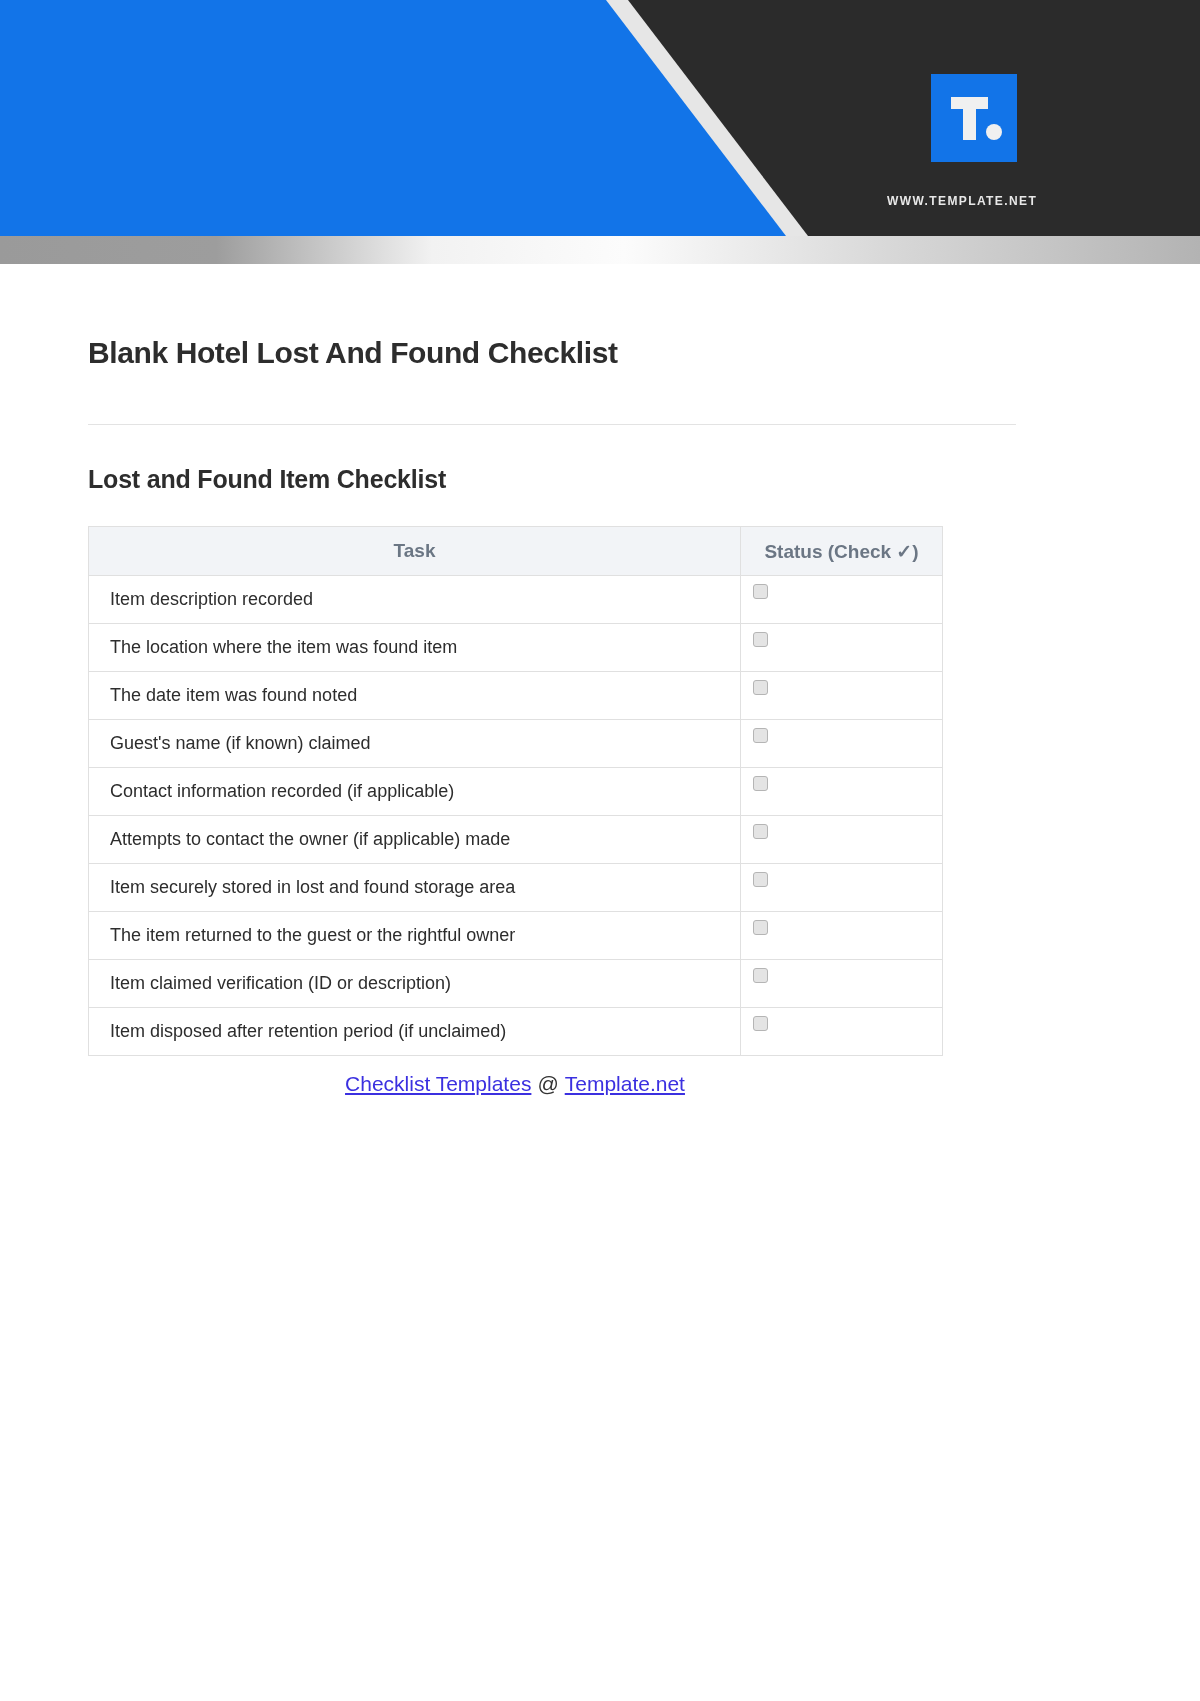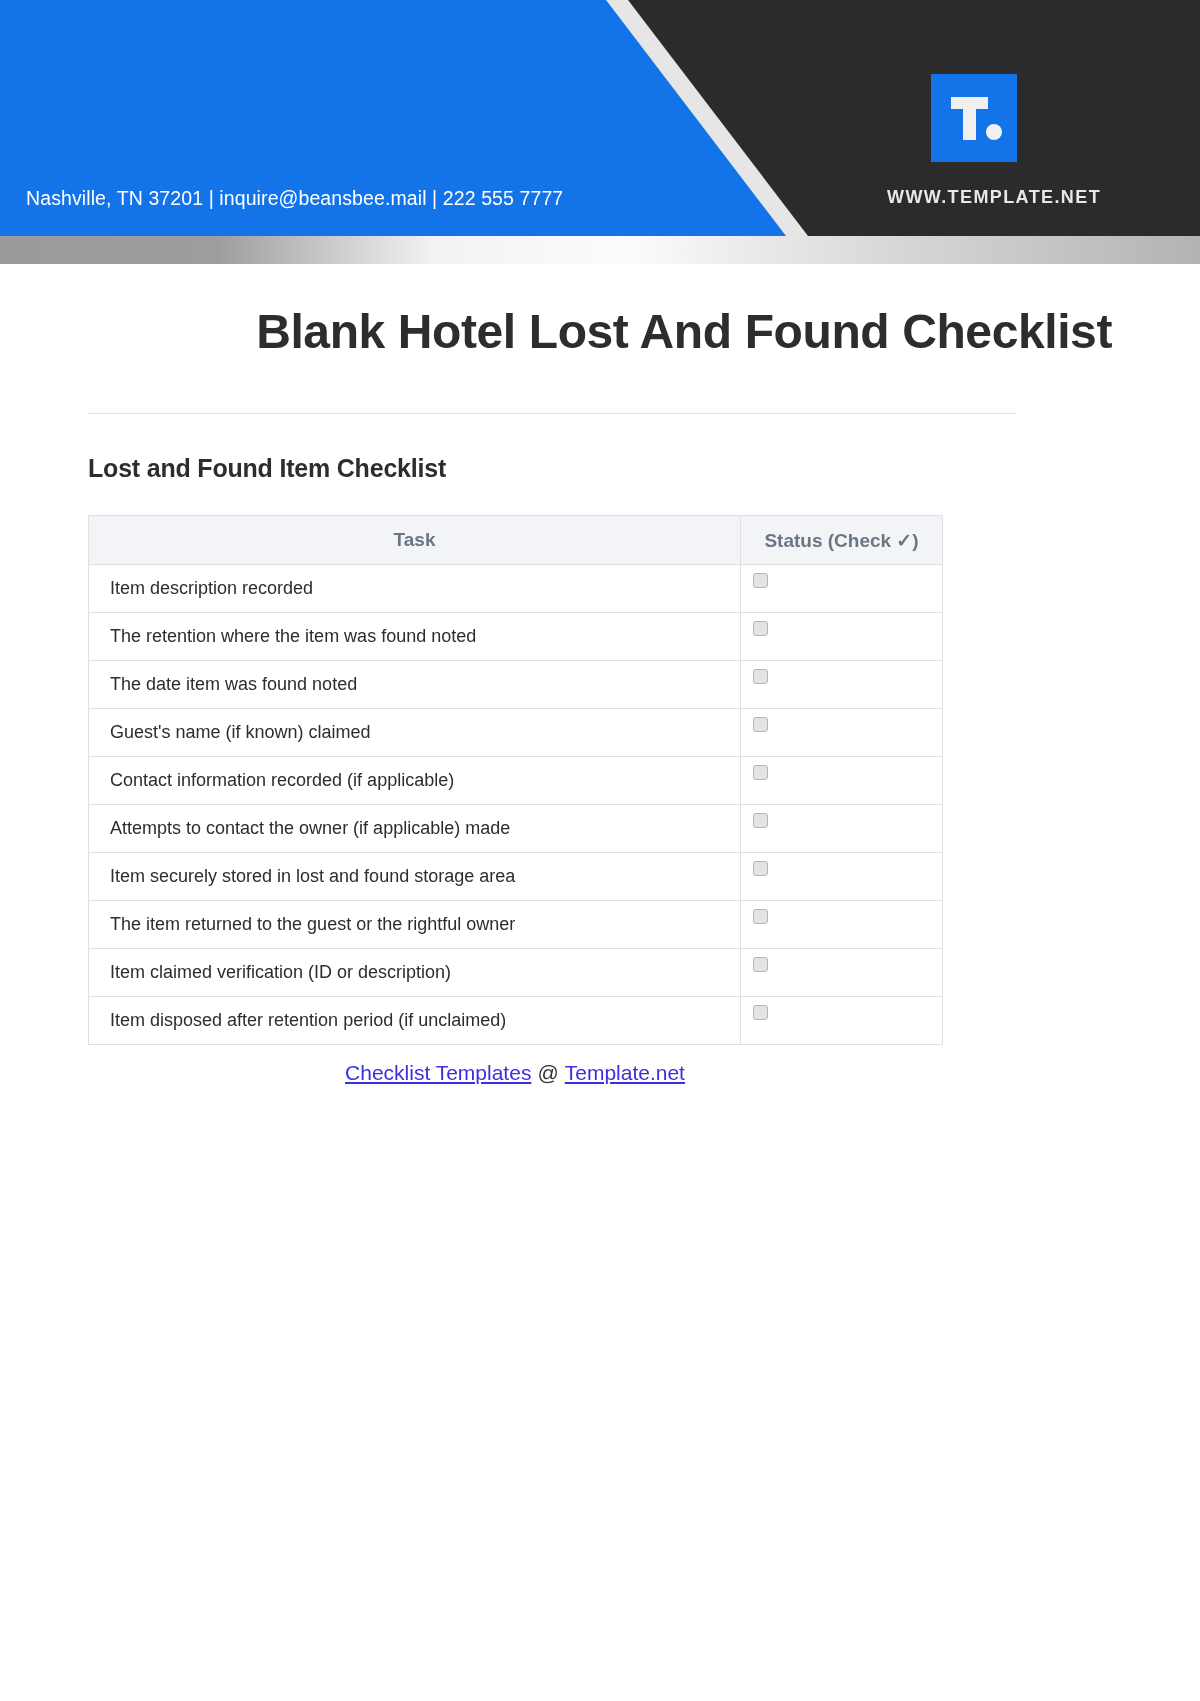--- a/index.html
+++ b/index.html
@@ -57,47 +57,47 @@
     height: 88px;
     background: #1274e8;
     z-index: 6;
   }
   .logo-mark svg { display: block; }
   .header-url {
     position: absolute;
     left: 887px;
     bottom: 28px;
     color: #e8e8e8;
-    font-size: 18px;
+    font-size: 12px;
     font-weight: bold;
     letter-spacing: 1.4px;
     white-space: nowrap;
     z-index: 5;
   }
   .header-strip {
     position: absolute;
     top: 236px;
     left: 0;
     width: 1200px;
     height: 28px;
     background: linear-gradient(to right,#9a9a9a 0%, #9d9d9d 18%, #f2f2f2 36%, #fcfcfc 52%, #d8d8d8 74%, #b3b3b3 100%);
   }
 
   
   .doc {
     position: relative;
     padding: 0 88px;
   }
   .doc-title {
-    text-align: right;
-    font-size: 48px;
+    text-align: left;
+    font-size: 30px;
     font-weight: bold;
     color: #2d2d2d;
     letter-spacing: -0.4px;
-    margin-top: 68px;
+    margin-top: 100px;
   }
   .title-rule {
     margin-top: 54px;
     border-top: 1px solid #e3e3e3;
     width: 928px;
   }
   .meta {
     margin-top: 47px;
   }
   .meta-line {
@@ -174,21 +174,20 @@
     text-decoration: underline;
   }
 </style>
 </head>
 <body>
 
 <div class="header">
   <div class="header-blue"></div>
   <div class="header-white-slash"></div>
 
-  <div class="header-contact">Nashville, TN 37201 | inquire@beansbee.mail | 222 555 7777</div>
 
   <div class="logo-mark">
     <svg width="86" height="88" viewBox="0 0 86 88" aria-hidden="true">
       <rect x="0" y="0" width="86" height="88" fill="#1274e8"></rect>
       <rect x="20" y="23" width="37" height="12" fill="#f0f0f0"></rect>
       <rect x="32" y="23" width="13" height="43" fill="#f0f0f0"></rect>
       <circle cx="63" cy="58" r="8" fill="#f0f0f0"></circle>
     </svg>
   </div>
 
@@ -215,21 +214,21 @@
         <th>Task</th>
         <th>Status (Check ✓)</th>
       </tr>
     </thead>
     <tbody>
         <tr>
           <td class="cell-task">Item description recorded</td>
           <td class="cell-status"><span class="checkbox"></span></td>
         </tr>
         <tr>
-          <td class="cell-task">The retention where the item was found noted</td>
+          <td class="cell-task">The location where the item was found item</td>
           <td class="cell-status"><span class="checkbox"></span></td>
         </tr>
         <tr>
           <td class="cell-task">The date item was found noted</td>
           <td class="cell-status"><span class="checkbox"></span></td>
         </tr>
         <tr>
           <td class="cell-task">Guest's name (if known) claimed</td>
           <td class="cell-status"><span class="checkbox"></span></td>
         </tr>

